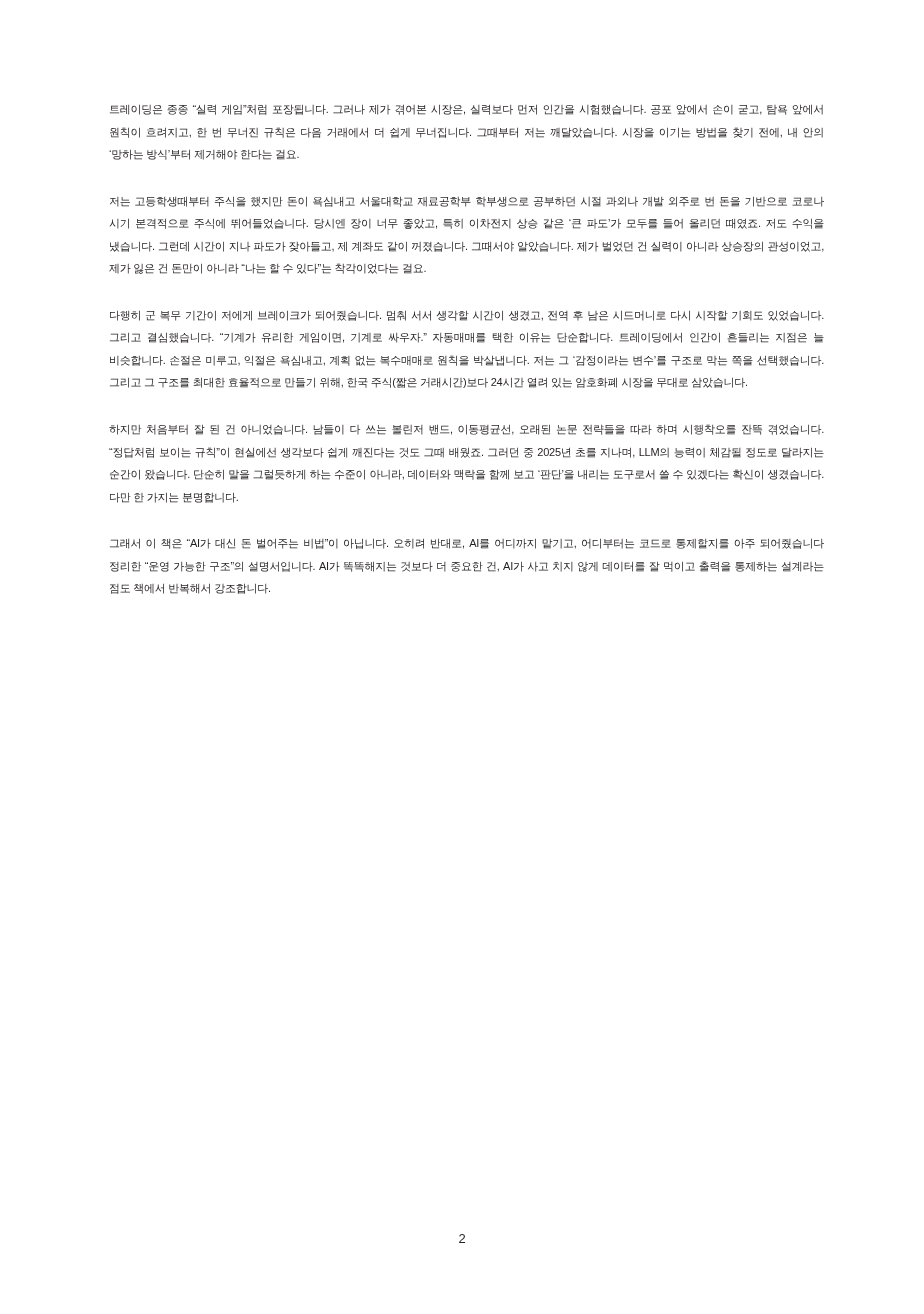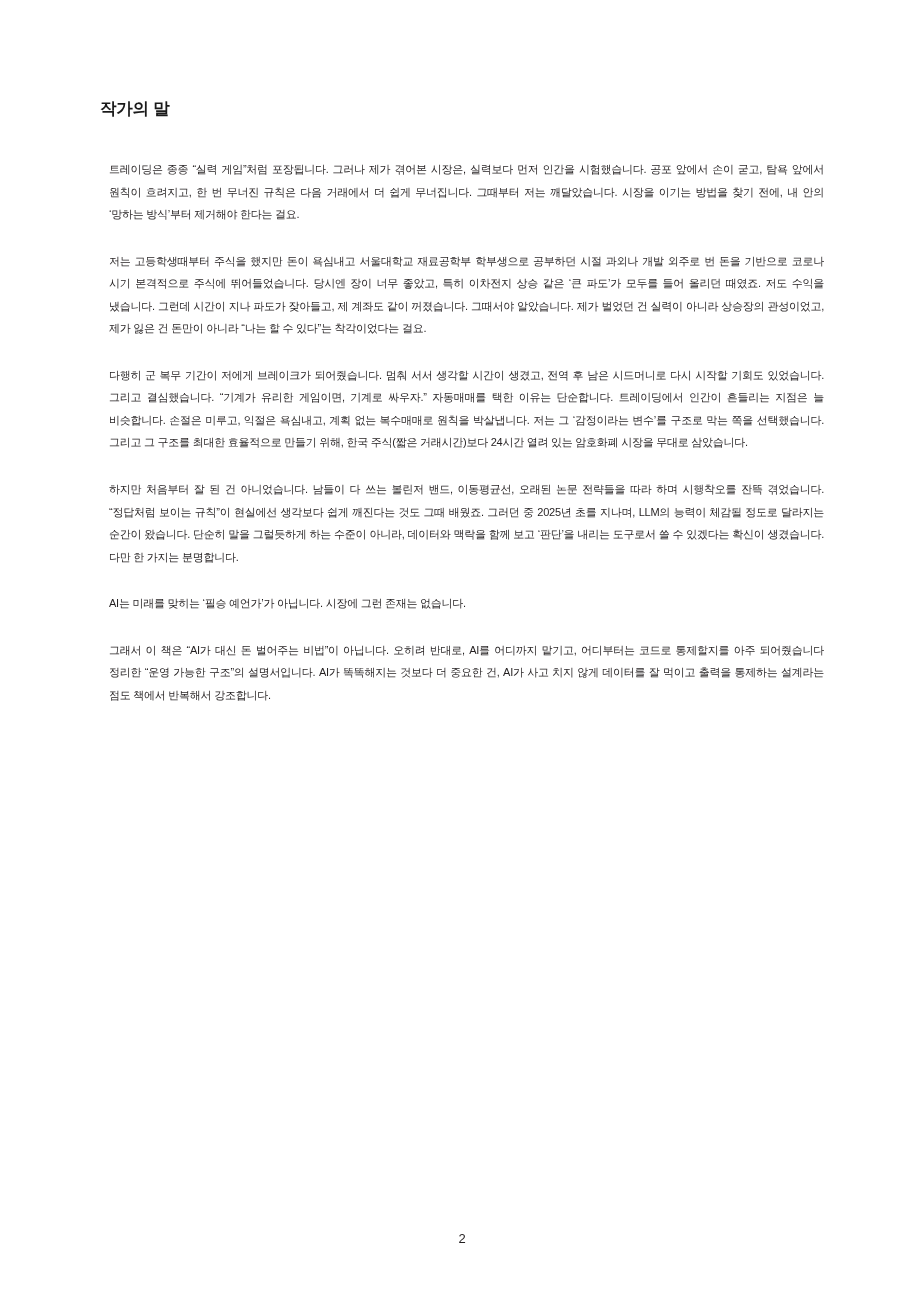--- a/index.html
+++ b/index.html
@@ -52,23 +52,21 @@
     font-size: 13px;
     color: #231f20;
     font-weight: normal;
   }
 </style>
 </head>
 <body>
 
 <div class="page">
 
-  <h1 class="doc-title">작가의 말</h1>
 
   <p class="para">트레이딩은 종종 “실력 게임”처럼 포장됩니다. 그러나 제가 겪어본 시장은, 실력보다 먼저 인간을 시험했습니다. 공포 앞에서 손이 굳고, 탐욕 앞에서 원칙이 흐려지고, 한 번 무너진 규칙은 다음 거래에서 더 쉽게 무너집니다. 그때부터 저는 깨달았습니다. 시장을 이기는 방법을 찾기 전에, 내 안의 ‘망하는 방식’부터 제거해야 한다는 걸요.</p>
   <p class="para">저는 고등학생때부터 주식을 했지만 돈이 욕심내고 서울대학교 재료공학부 학부생으로 공부하던 시절 과외나 개발 외주로 번 돈을 기반으로 코로나 시기 본격적으로 주식에 뛰어들었습니다. 당시엔 장이 너무 좋았고, 특히 이차전지 상승 같은 ‘큰 파도’가 모두를 들어 올리던 때였죠. 저도 수익을 냈습니다. 그런데 시간이 지나 파도가 잦아들고, 제 계좌도 같이 꺼졌습니다. 그때서야 알았습니다. 제가 벌었던 건 실력이 아니라 상승장의 관성이었고, 제가 잃은 건 돈만이 아니라 “나는 할 수 있다”는 착각이었다는 걸요.</p>
   <p class="para">다행히 군 복무 기간이 저에게 브레이크가 되어줬습니다. 멈춰 서서 생각할 시간이 생겼고, 전역 후 남은 시드머니로 다시 시작할 기회도 있었습니다. 그리고 결심했습니다. “기계가 유리한 게임이면, 기계로 싸우자.” 자동매매를 택한 이유는 단순합니다. 트레이딩에서 인간이 흔들리는 지점은 늘 비슷합니다. 손절은 미루고, 익절은 욕심내고, 계획 없는 복수매매로 원칙을 박살냅니다. 저는 그 ‘감정이라는 변수’를 구조로 막는 쪽을 선택했습니다. 그리고 그 구조를 최대한 효율적으로 만들기 위해, 한국 주식(짧은 거래시간)보다 24시간 열려 있는 암호화폐 시장을 무대로 삼았습니다.</p>
   <p class="para">하지만 처음부터 잘 된 건 아니었습니다. 남들이 다 쓰는 볼린저 밴드, 이동평균선, 오래된 논문 전략들을 따라 하며 시행착오를 잔뜩 겪었습니다. “정답처럼 보이는 규칙”이 현실에선 생각보다 쉽게 깨진다는 것도 그때 배웠죠. 그러던 중 2025년 초를 지나며, LLM의 능력이 체감될 정도로 달라지는 순간이 왔습니다. 단순히 말을 그럴듯하게 하는 수준이 아니라, 데이터와 맥락을 함께 보고 ‘판단’을 내리는 도구로서 쓸 수 있겠다는 확신이 생겼습니다. 다만 한 가지는 분명합니다.</p>
-  <p class="para">AI는 미래를 맞히는 ‘필승 예언가’가 아닙니다. 시장에 그런 존재는 없습니다.</p>
   <p class="para">그래서 이 책은 “AI가 대신 돈 벌어주는 비법”이 아닙니다. 오히려 반대로, AI를 어디까지 맡기고, 어디부터는 코드로 통제할지를 아주 되어줬습니다 정리한 “운영 가능한 구조”의 설명서입니다. AI가 똑똑해지는 것보다 더 중요한 건, AI가 사고 치지 않게 데이터를 잘 먹이고 출력을 통제하는 설계라는 점도 책에서 반복해서 강조합니다.</p>
 
   <div class="page-number">2</div>
 </div>
 
 </body></html>

